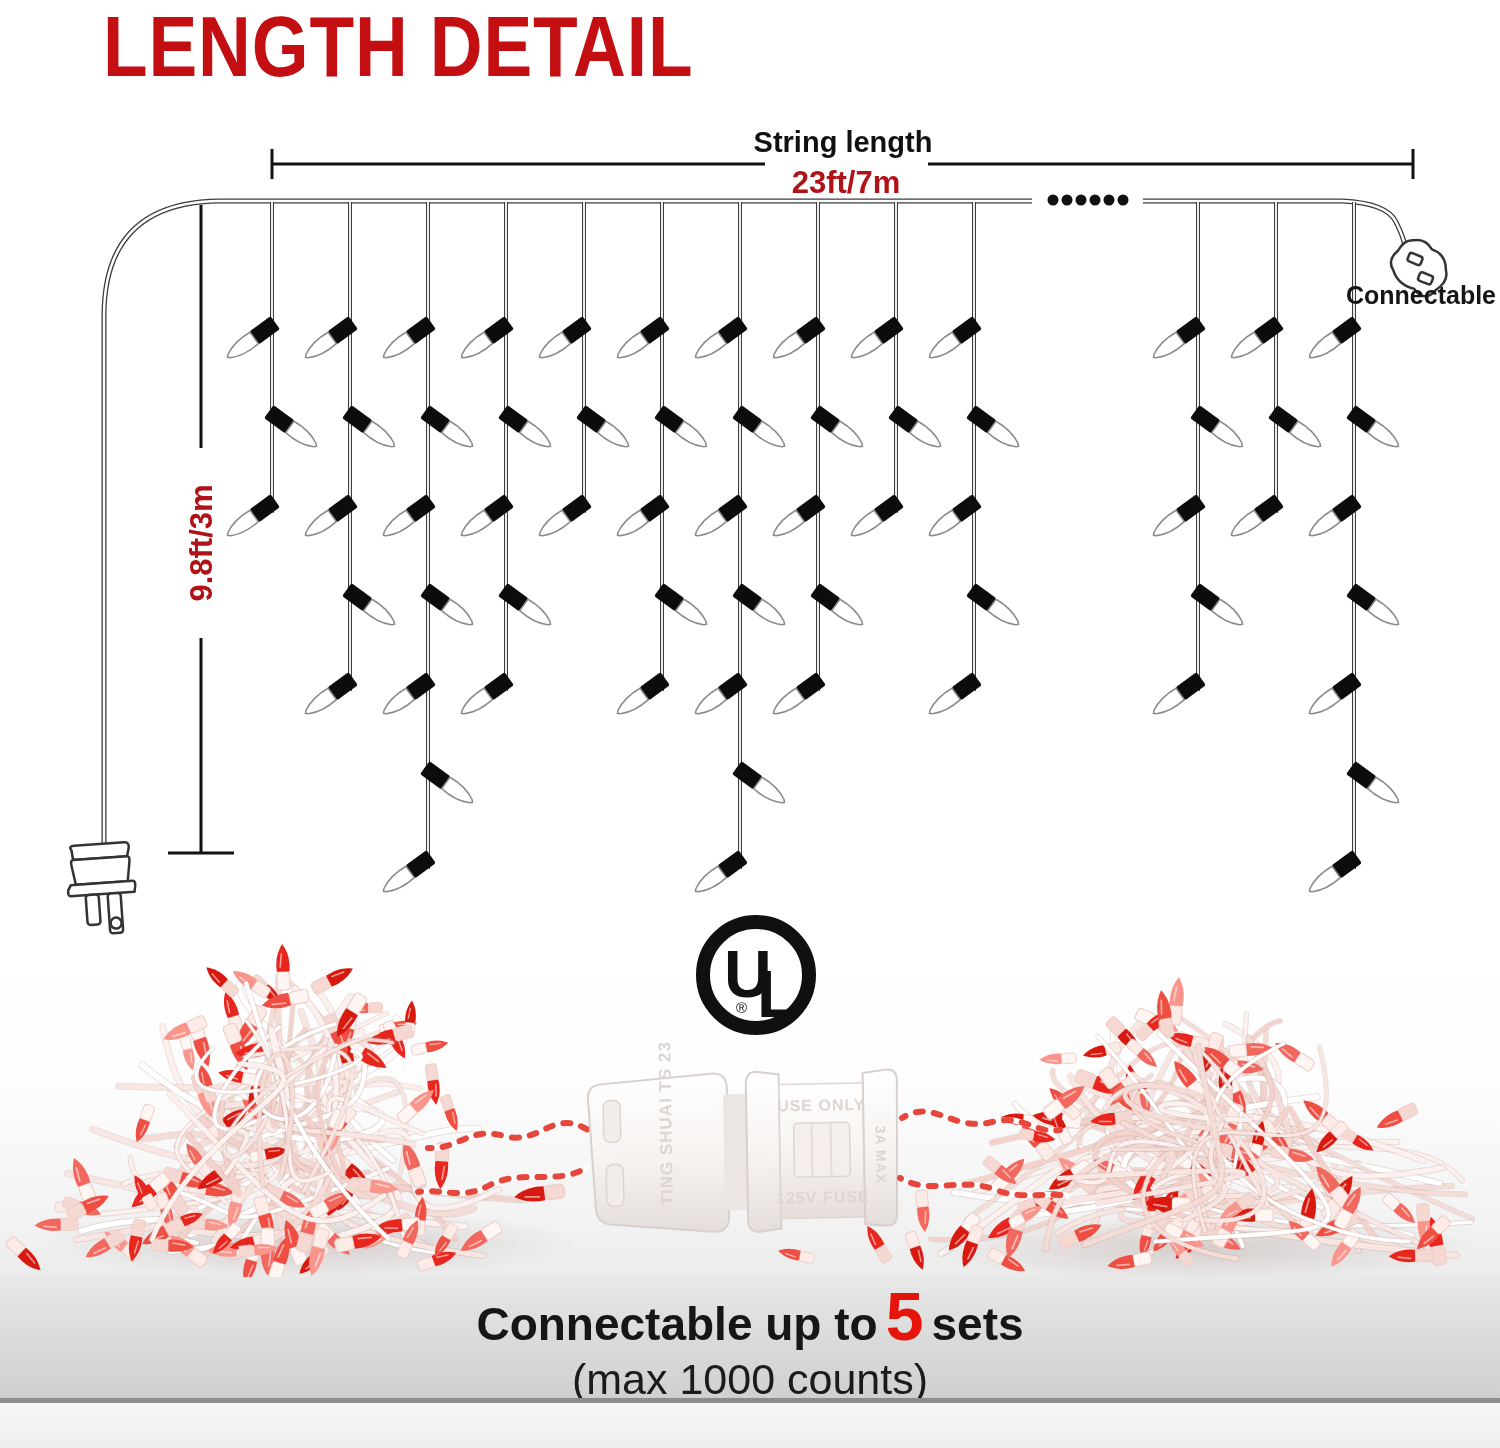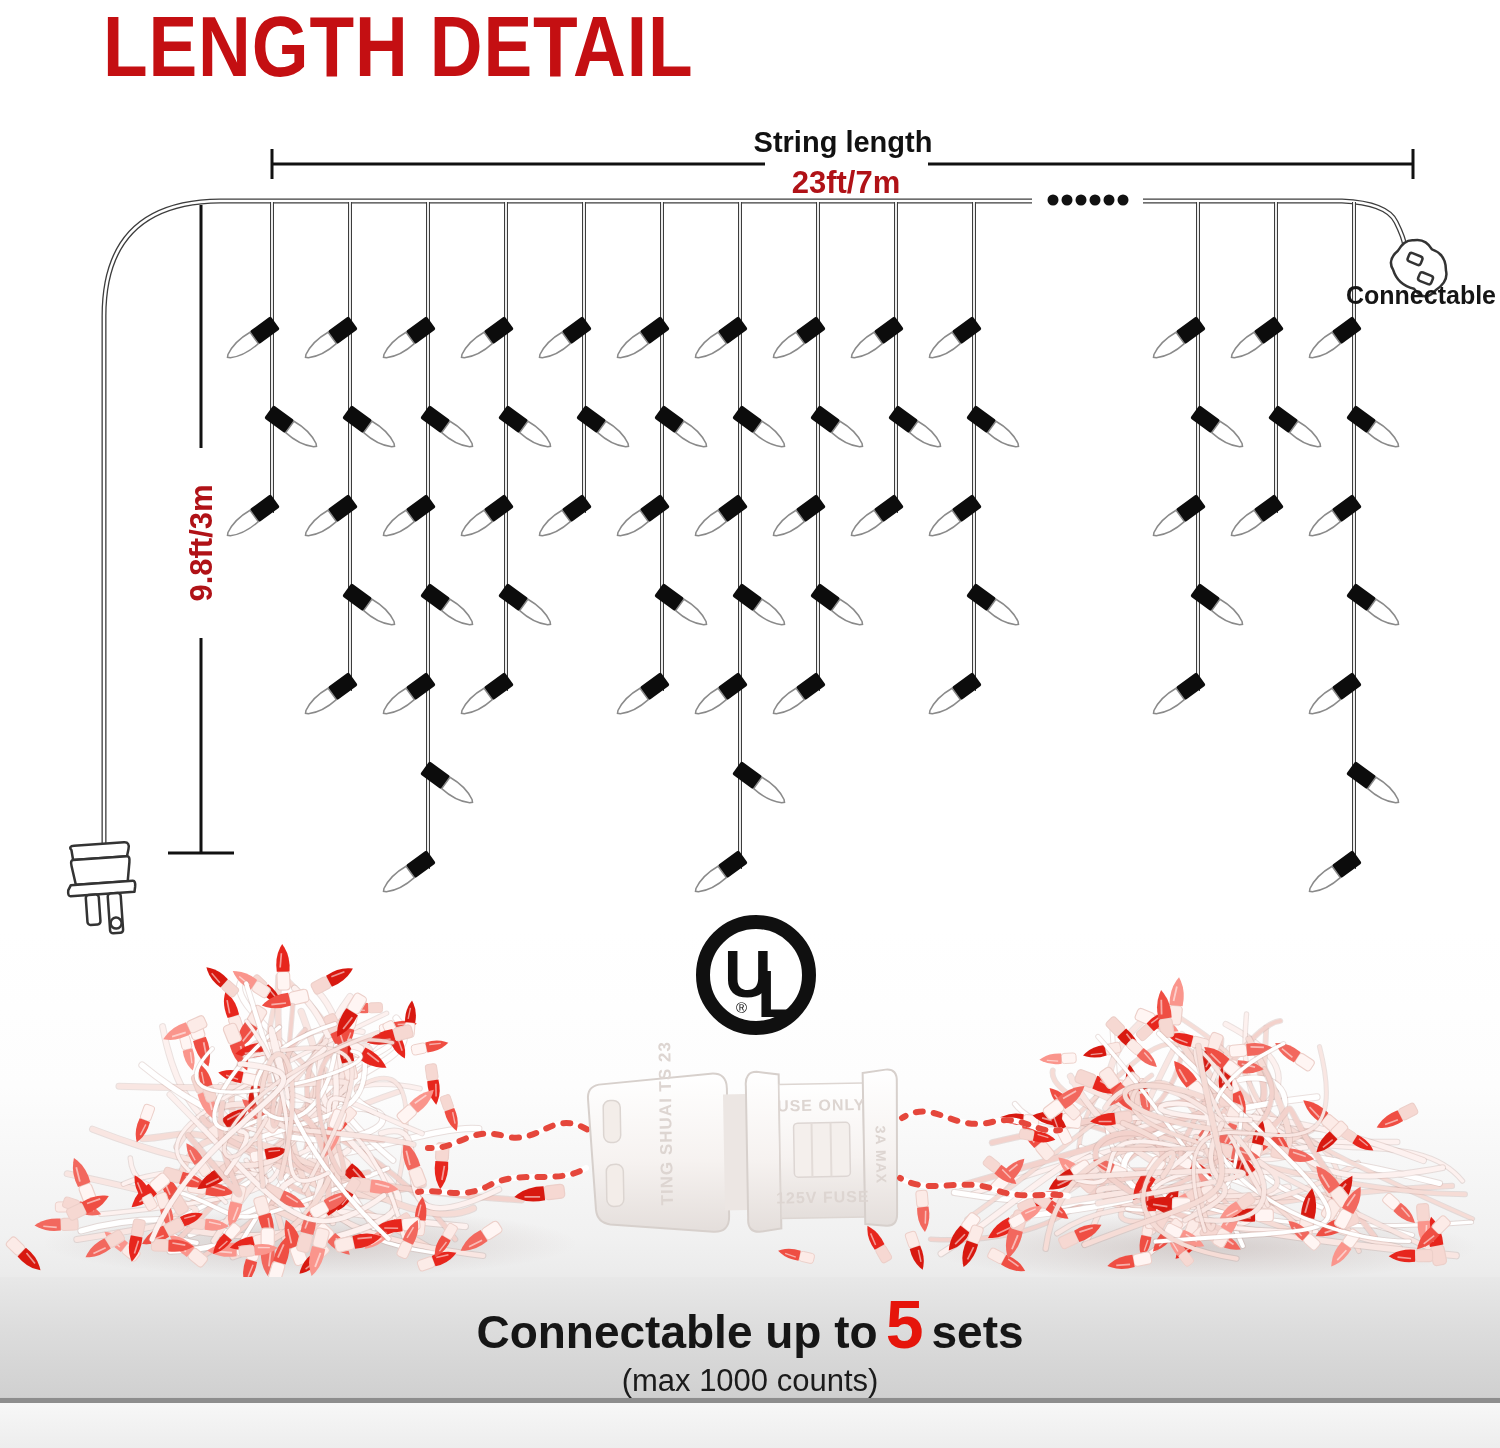--- a/index.html
+++ b/index.html
@@ -18,23 +18,23 @@
   .ps-left{left:40px;top:1208px;width:540px;}
   .ps-right{left:920px;top:1212px;width:560px;}
   
   .platform{position:absolute;left:0;top:1277px;width:1500px;height:121px;
             background:linear-gradient(180deg,#e8e8e8 0%,#dcdcdc 45%,#d0d0d0 100%);
             display:flex;flex-direction:column;align-items:center;}
   .platform-edge{position:absolute;left:0;top:1398px;width:1500px;height:5px;background:#8d8d8d;
                  box-shadow:0 1px 2px rgba(0,0,0,.25);}
   .platform-below{position:absolute;left:0;top:1403px;width:1500px;height:45px;
                   background:linear-gradient(180deg,#f7f7f7 0%,#ededed 100%);}
-  .footer-line1{margin-top:8px;font-size:46px;font-weight:700;color:#161616;white-space:nowrap;}
+  .footer-line1{font-size:46px;font-weight:700;color:#161616;white-space:nowrap;}
   .footer-line1 .big5{font-size:68px;font-weight:700;color:#e6150b;margin:0 8px;}
-  .footer-line2{margin-top:0px;font-size:31px;color:#1b1b1b;}
+  .footer-line2{margin-top:0px;font-size:43px;color:#1b1b1b;}
   svg{position:absolute;left:0;top:0;}
   .svg-full{width:1500px;height:1448px;}
   text{font-family:"Liberation Sans",sans-serif;}
 </style>
 </head>
 <body>
 
 <div class="stage">
 
   <div class="photo-bg"></div>

